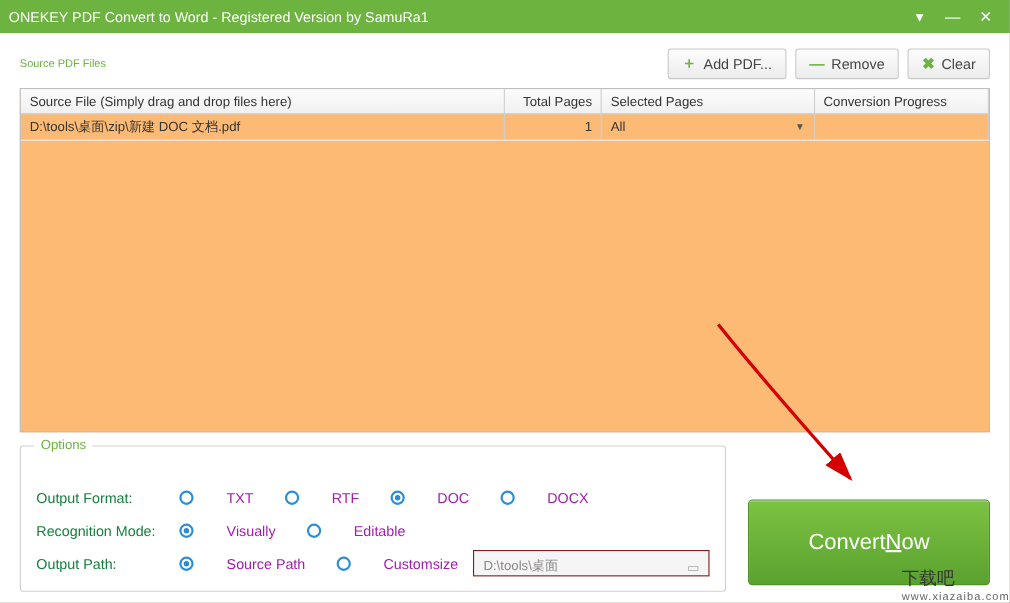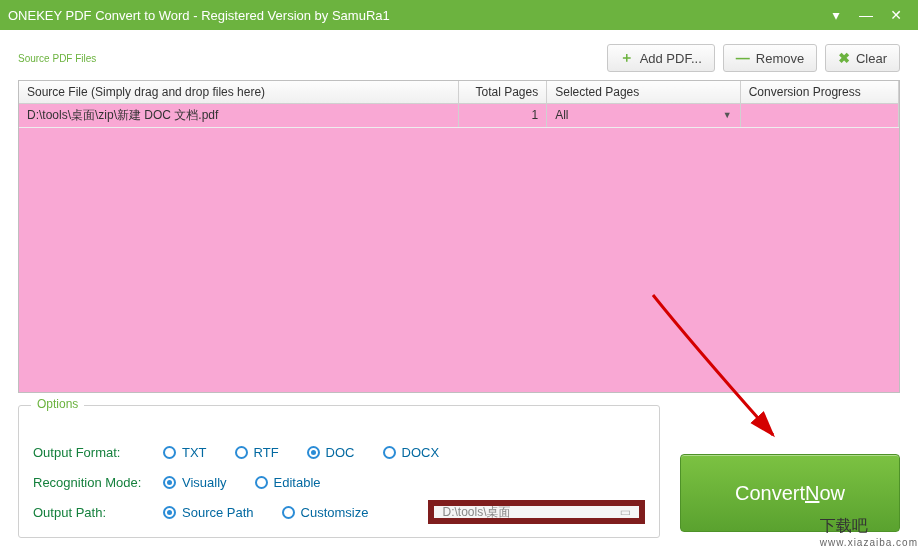--- a/index.html
+++ b/index.html
@@ -7,39 +7,39 @@
 .window { width: 918px; height: 548px; background: #fff; display: flex; flex-direction: column; }
 .titlebar { height: 30px; background: #6cb33f; color: #fff; display: flex; align-items: center; padding: 0 8px; font-size: 13px; }
 .titlebar-text { flex: 1; }
 .tb-btn { width: 28px; height: 20px; margin-left: 2px; display: flex; align-items: center; justify-content: center; cursor: pointer; font-size: 14px; color: #fff; }
 .body-area { flex: 1; background: #fff; padding: 14px 18px 10px 18px; display: flex; flex-direction: column; }
 .top-row { display: flex; align-items: center; margin-bottom: 8px; }
 .section-title { color: #6cb33f; font-size: 10px; flex: 1; }
 .btn { height: 28px; border: 1px solid #c8c8c8; background: linear-gradient(#fdfdfd,#ececec); border-radius: 3px; display: flex; align-items: center; padding: 0 12px; margin-left: 8px; font-size: 13px; color: #444; cursor: pointer; }
 .btn .ico { margin-right: 6px; font-weight: bold; font-size: 14px; }
 .ico-green { color: #6cb33f; }
-.table-wrap { flex: 1; border: 1px solid #bfbfbf; background: #f9a8d4; }
+.table-wrap { flex: 1; border: 1px solid #bfbfbf; background: #fdba74; }
 table { width: 100%; border-collapse: collapse; font-size: 12px; color: #333; }
 th { text-align: left; font-weight: normal; background: linear-gradient(#fdfdfd,#f0f0f0); border-right: 1px solid #d0d0d0; border-bottom: 1px solid #d0d0d0; padding: 3px 8px; height: 22px; }
 td { border-right: 1px solid #d0d0d0; border-bottom: 1px solid #eee; padding: 3px 8px; height: 22px; }
 .col-src { width: 50%; }
 .col-tp { width: 10%; text-align: right; }
 .col-sel { width: 22%; }
 .col-prog { width: 18%; }
 .sel-cell { display: flex; align-items: center; justify-content: space-between; gap: 32px; }
 .sel-caret { font-size: 9px; color: #555; }
 .lower { display: flex; margin-top: 12px; gap: 20px; }
 .options-box { border: 1px solid #d0d0d0; border-radius: 3px; flex: 1; position: relative; padding: 31px 14px 10px 14px; }
 .options-legend { position: absolute; top: -9px; left: 12px; background: #fff; padding: 0 6px; color: #6cb33f; font-size: 12px; }
 .opt-row { display: flex; align-items: center; height: 30px; font-size: 13px; }
 .opt-label { color: #15803d; width: 130px; }
-.radio { display: flex; align-items: center; margin-right: 28px; cursor: pointer; color: #0369a1; font-size: 13px; }
+.radio { display: flex; align-items: center; margin-right: 28px; cursor: pointer; color: #a21caf; font-size: 13px; gap: 24px; }
 .radio .circle { width: 13px; height: 13px; border: 2px solid #2b8cd6; border-radius: 50%; margin-right: 6px; display: flex; align-items: center; justify-content: center; }
 .radio.checked .circle::after { content: ""; width: 5px; height: 5px; background: #2b8cd6; border-radius: 50%; }
-.path-input { flex: 1; height: 24px; border: 6px solid #7f1d1d; background: #f5f5f5; padding: 0 8px; font-size: 12px; color: #888; display: flex; align-items: center; justify-content: space-between; margin-left: 46px; }
+.path-input { flex: 1; height: 24px; border: 1px solid #7f1d1d; background: #f5f5f5; padding: 0 8px; font-size: 12px; color: #888; display: flex; align-items: flex-end; justify-content: space-between; }
 .convert-btn { width: 220px; height: 78px; align-self: flex-end; margin-bottom: 6px; background: linear-gradient(#7cc242,#5aa22f); border: 1px solid #4e9228; border-radius: 4px; color: #fff; font-size: 20px; display: flex; align-items: center; justify-content: center; cursor: pointer; box-shadow: inset 0 1px 0 rgba(255,255,255,.4); }
 .convert-btn .u { text-decoration: underline; }
 .arrow-svg { position: absolute; top: 285px; left: 633px; pointer-events: none; }
 .watermark { position: absolute; right: 0; bottom: 0; font-size: 16px; color: #333; pointer-events: none; }
 .watermark .cn { font-size: 16px; }
 .watermark .url { font-size: 10px; letter-spacing: 1px; color: #666; }
 </style>
 </head>
 <body>
 

